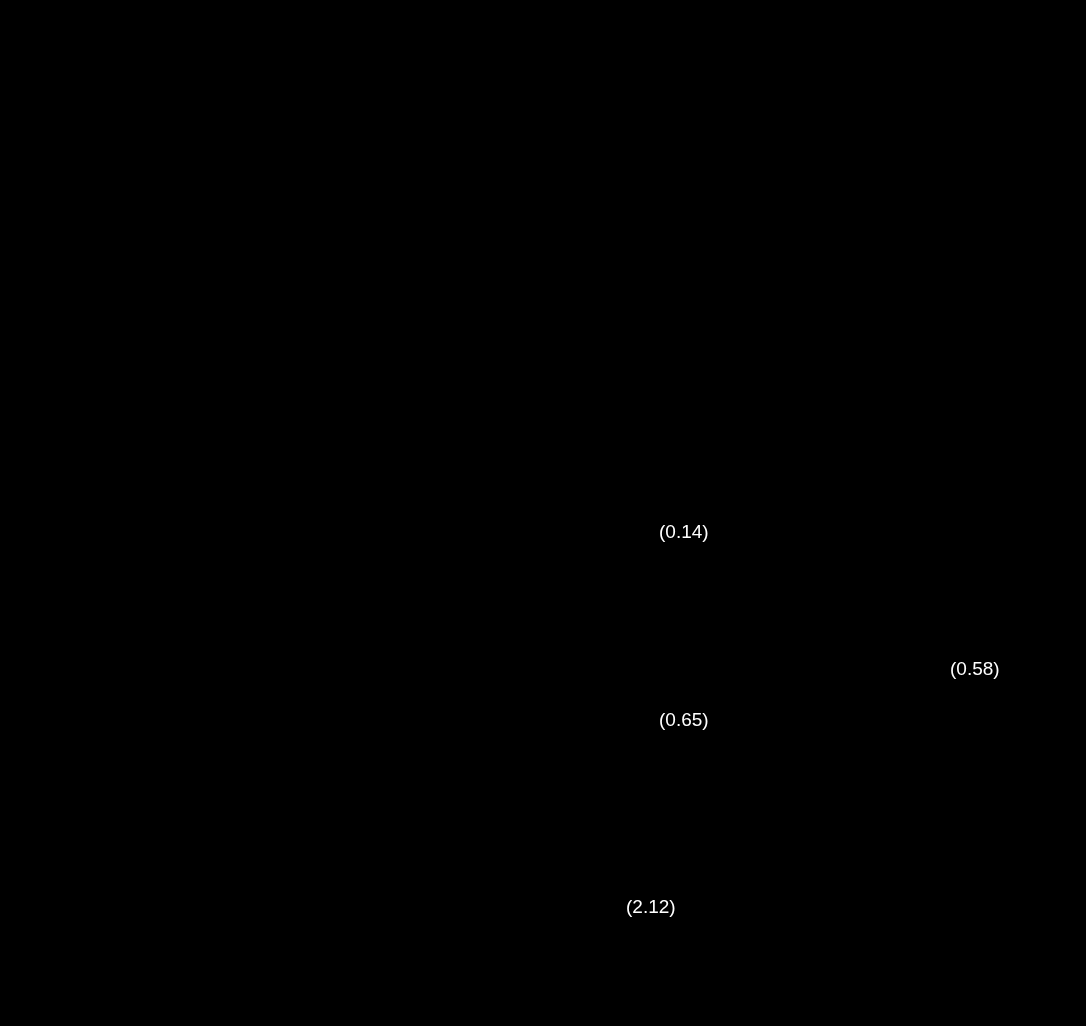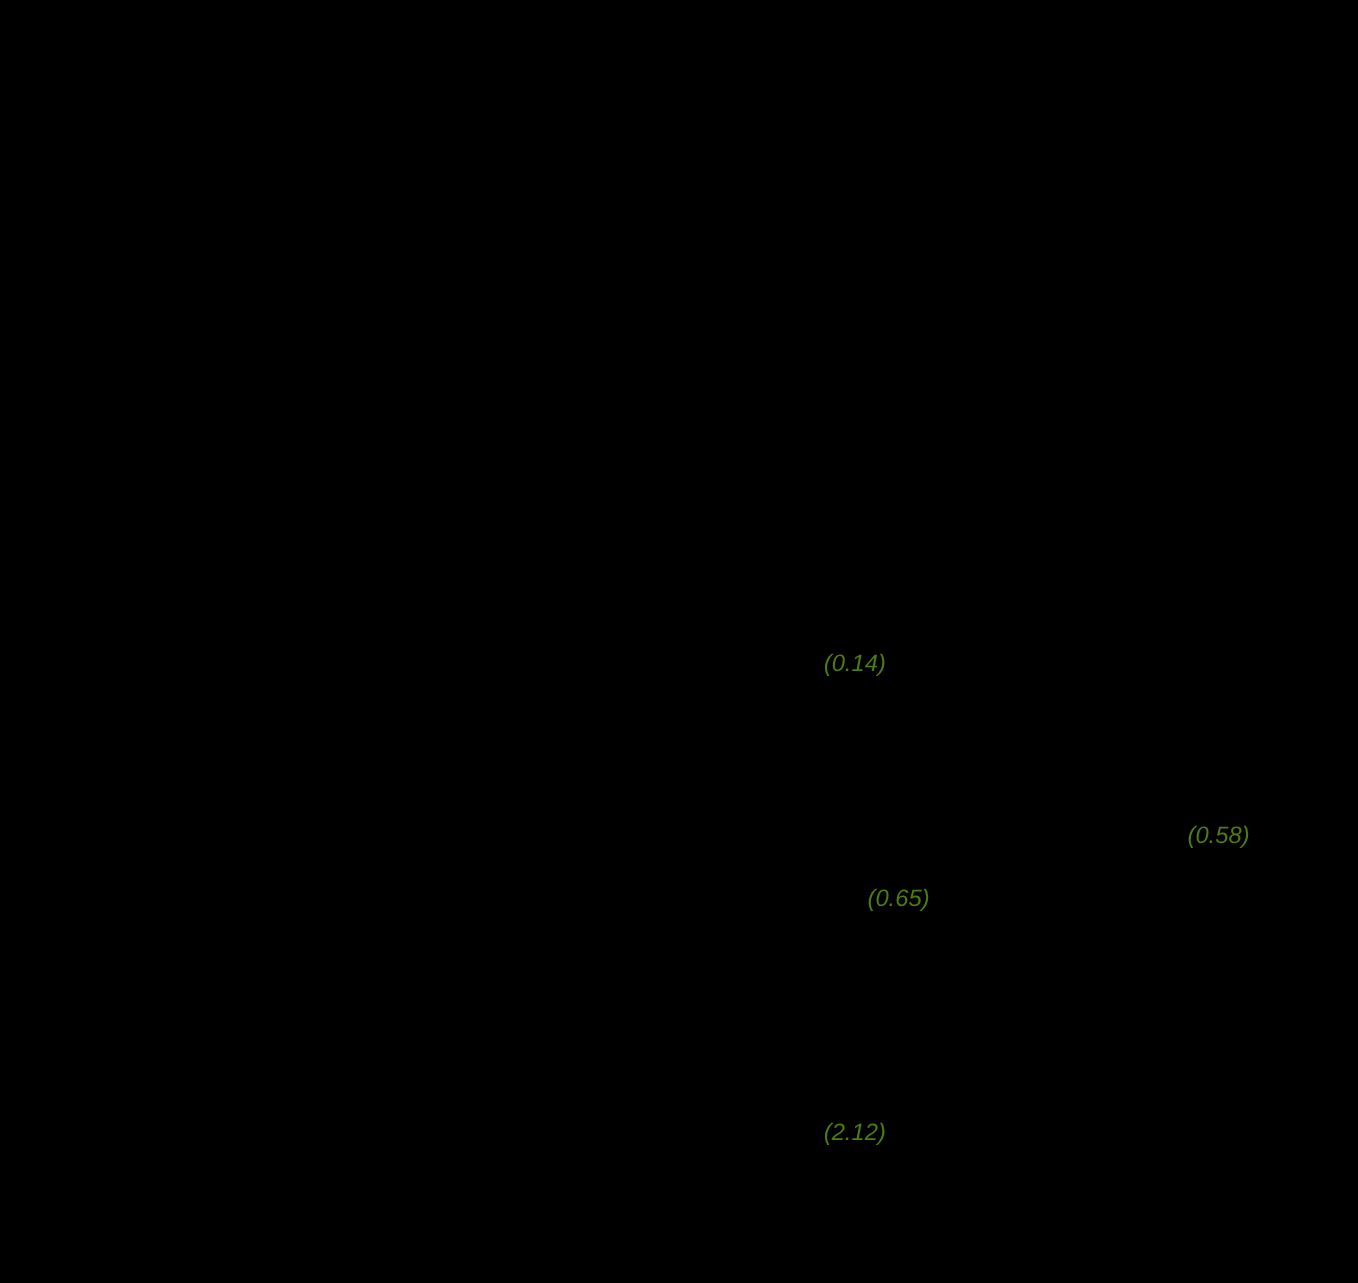--- a/index.html
+++ b/index.html
@@ -14,31 +14,30 @@
     position: relative;
     font-family: "Liberation Sans", sans-serif;
   }
   .page {
     position: absolute;
     inset: 0;
     background: #000000;
   }
   .neg-value {
     position: absolute;
-    color: #4d7c0f;
+    color: #ffffff;
     font-size: 19px;
     line-height: 22px;
     white-space: nowrap;
     font-weight: 400;
-    font-style: italic;
   }
   #neg-value-1 { left: 659px; top: 521px; }
   #neg-value-2 { left: 950px; top: 658px; }
-  #neg-value-3 { left: 694px; top: 709px; }
-  #neg-value-4 { left: 659px; top: 896px; }
+  #neg-value-3 { left: 659px; top: 709px; }
+  #neg-value-4 { left: 626px; top: 896px; }
 </style>
 </head>
 <body>
 
 <div class="page">
   <span id="neg-value-1" class="neg-value">(0.14)</span>
   <span id="neg-value-2" class="neg-value">(0.58)</span>
   <span id="neg-value-3" class="neg-value">(0.65)</span>
   <span id="neg-value-4" class="neg-value">(2.12)</span>
 </div>

